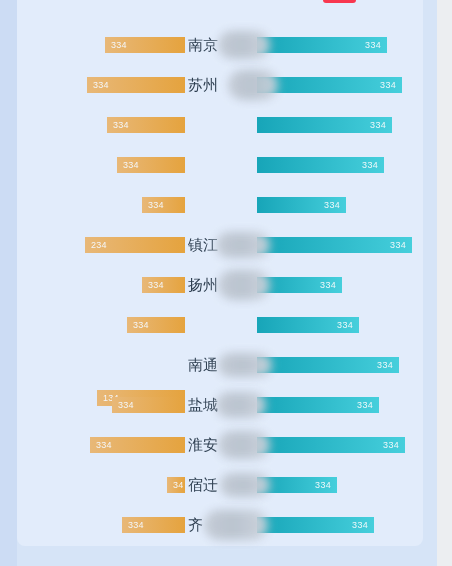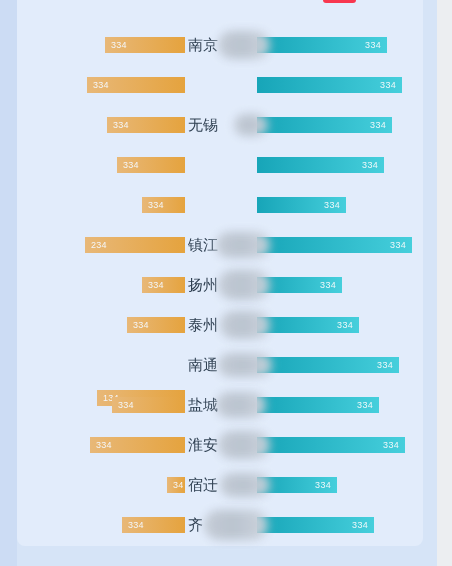--- a/index.html
+++ b/index.html
@@ -106,35 +106,35 @@
           <span class="val">334</span>
         </div>
       </div>
     </div>
     <div class="row" style="top: 65px;">
       <div class="bar-left-track">
         <div class="bar-left" style="width: 98px;">
           <span class="val">334</span>
         </div>
       </div>
+      <div class="name-cell">
+        <span class="cname">苏州</span>
+        <div class="blur-pill" style="left: 40px; width: 50px; height: 30px; top: 5px;"></div>
+      </div>
       <div class="bar-right-track">
         <div class="bar-right" style="width: 145px;">
           <span class="val">334</span>
         </div>
       </div>
     </div>
     <div class="row" style="top: 105px;">
       <div class="bar-left-track">
         <div class="bar-left" style="width: 78px;">
           <span class="val">334</span>
         </div>
-      </div>
-      <div class="name-cell">
-        <span class="cname">无锡</span>
-        <div class="blur-pill" style="left: 46px; width: 34px; height: 22px; top: 9px;"></div>
       </div>
       <div class="bar-right-track">
         <div class="bar-right" style="width: 135px;">
           <span class="val">334</span>
         </div>
       </div>
     </div>
     <div class="row" style="top: 145px;">
       <div class="bar-left-track">
         <div class="bar-left" style="width: 68px;">
@@ -190,24 +190,20 @@
           <span class="val">334</span>
         </div>
       </div>
     </div>
     <div class="row" style="top: 305px;">
       <div class="bar-left-track">
         <div class="bar-left" style="width: 58px;">
           <span class="val">334</span>
         </div>
       </div>
-      <div class="name-cell">
-        <span class="cname">泰州</span>
-        <div class="blur-pill" style="left: 32px; width: 50px; height: 28px; top: 6px;"></div>
-      </div>
       <div class="bar-right-track">
         <div class="bar-right" style="width: 102px;">
           <span class="val">334</span>
         </div>
       </div>
     </div>
     <div class="row" style="top: 345px;">
       <div class="bar-left-track">
         <div class="bar-left" style="width: 88px; margin-top: 33px;">
           <span class="val">134</span>

